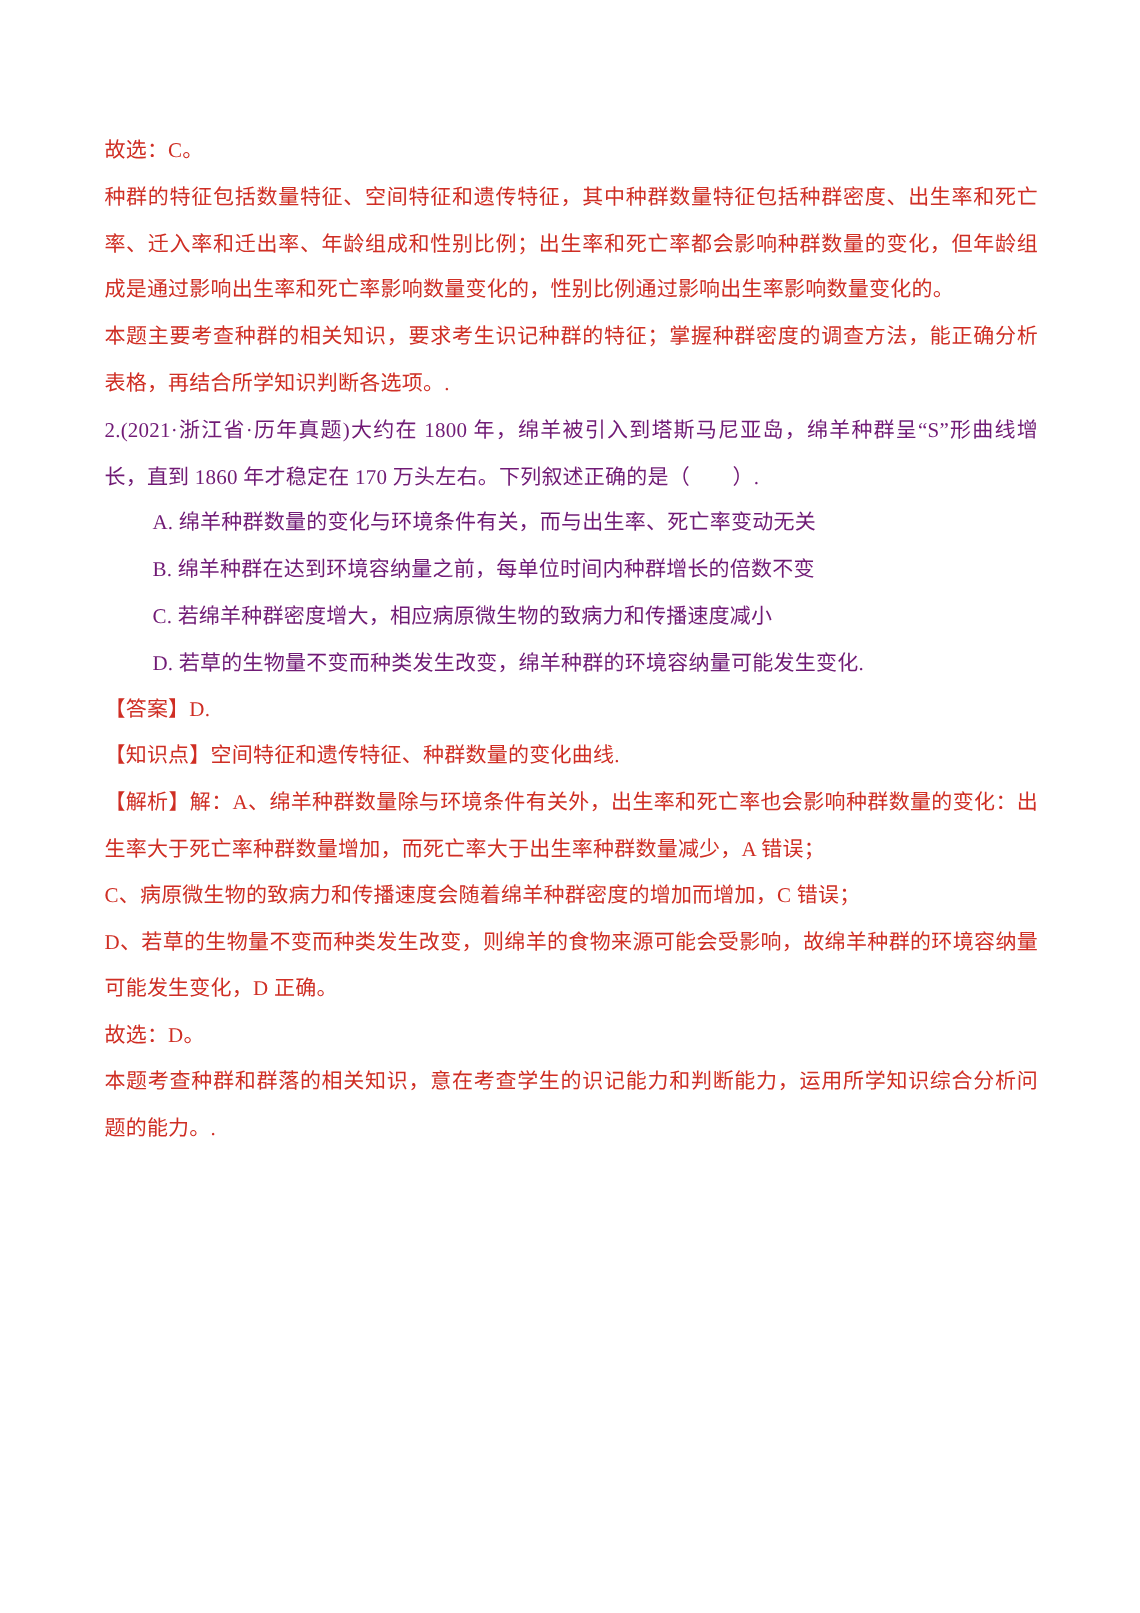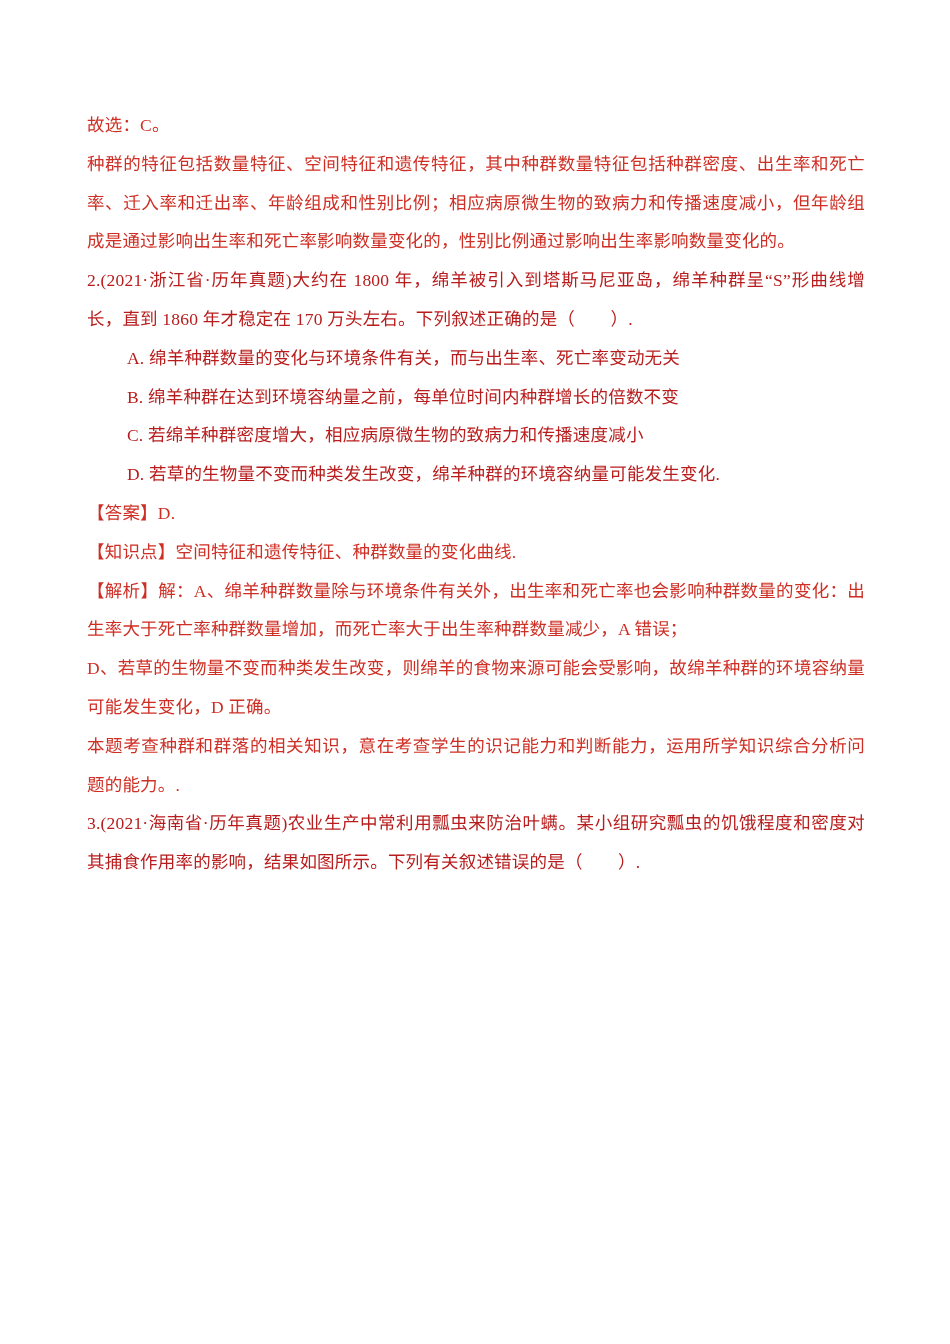--- a/index.html
+++ b/index.html
@@ -18,40 +18,42 @@
     width: 950px;
     height: 1344px;
     padding: 106px 85px 0 87px;
     background: #ffffff;
   }
   .doc-page p {
     margin: 0;
     font-size: 17.5px;
     line-height: 38.8px;
     text-align: justify;
-    color: #b91c1c;
+    color: #701a75;
     letter-spacing: 0.2px;
   }
   .doc-page p.red {
     color: #cf2e24;
   }
   .doc-page p.opt {
     padding-left: 40px;
   }
 </style>
 </head>
 <body>
 
 <div class="doc-page">
   <p class="red">故选：C。</p>
-  <p class="red">种群的特征包括数量特征、空间特征和遗传特征，其中种群数量特征包括种群密度、出生率和死亡率、迁入率和迁出率、年龄组成和性别比例；相应病原微生物的致病力和传播速度减小，但年龄组成是通过影响出生率和死亡率影响数量变化的，性别比例通过影响出生率影响数量变化的。</p>
+  <p class="red">种群的特征包括数量特征、空间特征和遗传特征，其中种群数量特征包括种群密度、出生率和死亡率、迁入率和迁出率、年龄组成和性别比例；出生率和死亡率都会影响种群数量的变化，但年龄组成是通过影响出生率和死亡率影响数量变化的，性别比例通过影响出生率影响数量变化的。</p>
+  <p class="red">本题主要考查种群的相关知识，要求考生识记种群的特征；掌握种群密度的调查方法，能正确分析表格，再结合所学知识判断各选项。.</p>
   <p>2.(2021·浙江省·历年真题)大约在 1800 年，绵羊被引入到塔斯马尼亚岛，绵羊种群呈“S”形曲线增长，直到 1860 年才稳定在 170 万头左右。下列叙述正确的是（　　）.</p>
   <p class="opt">A. 绵羊种群数量的变化与环境条件有关，而与出生率、死亡率变动无关</p>
   <p class="opt">B. 绵羊种群在达到环境容纳量之前，每单位时间内种群增长的倍数不变</p>
   <p class="opt">C. 若绵羊种群密度增大，相应病原微生物的致病力和传播速度减小</p>
   <p class="opt">D. 若草的生物量不变而种类发生改变，绵羊种群的环境容纳量可能发生变化.</p>
   <p class="red">【答案】D.</p>
   <p class="red">【知识点】空间特征和遗传特征、种群数量的变化曲线.</p>
   <p class="red">【解析】解：A、绵羊种群数量除与环境条件有关外，出生率和死亡率也会影响种群数量的变化：出生率大于死亡率种群数量增加，而死亡率大于出生率种群数量减少，A 错误；</p>
+  <p class="red">C、病原微生物的致病力和传播速度会随着绵羊种群密度的增加而增加，C 错误；</p>
   <p class="red">D、若草的生物量不变而种类发生改变，则绵羊的食物来源可能会受影响，故绵羊种群的环境容纳量可能发生变化，D 正确。</p>
+  <p class="red">故选：D。</p>
   <p class="red">本题考查种群和群落的相关知识，意在考查学生的识记能力和判断能力，运用所学知识综合分析问题的能力。.</p>
-  <p>3.(2021·海南省·历年真题)农业生产中常利用瓢虫来防治叶螨。某小组研究瓢虫的饥饿程度和密度对其捕食作用率的影响，结果如图所示。下列有关叙述错误的是（　　）.</p>
 </div>
 
 </body></html>

